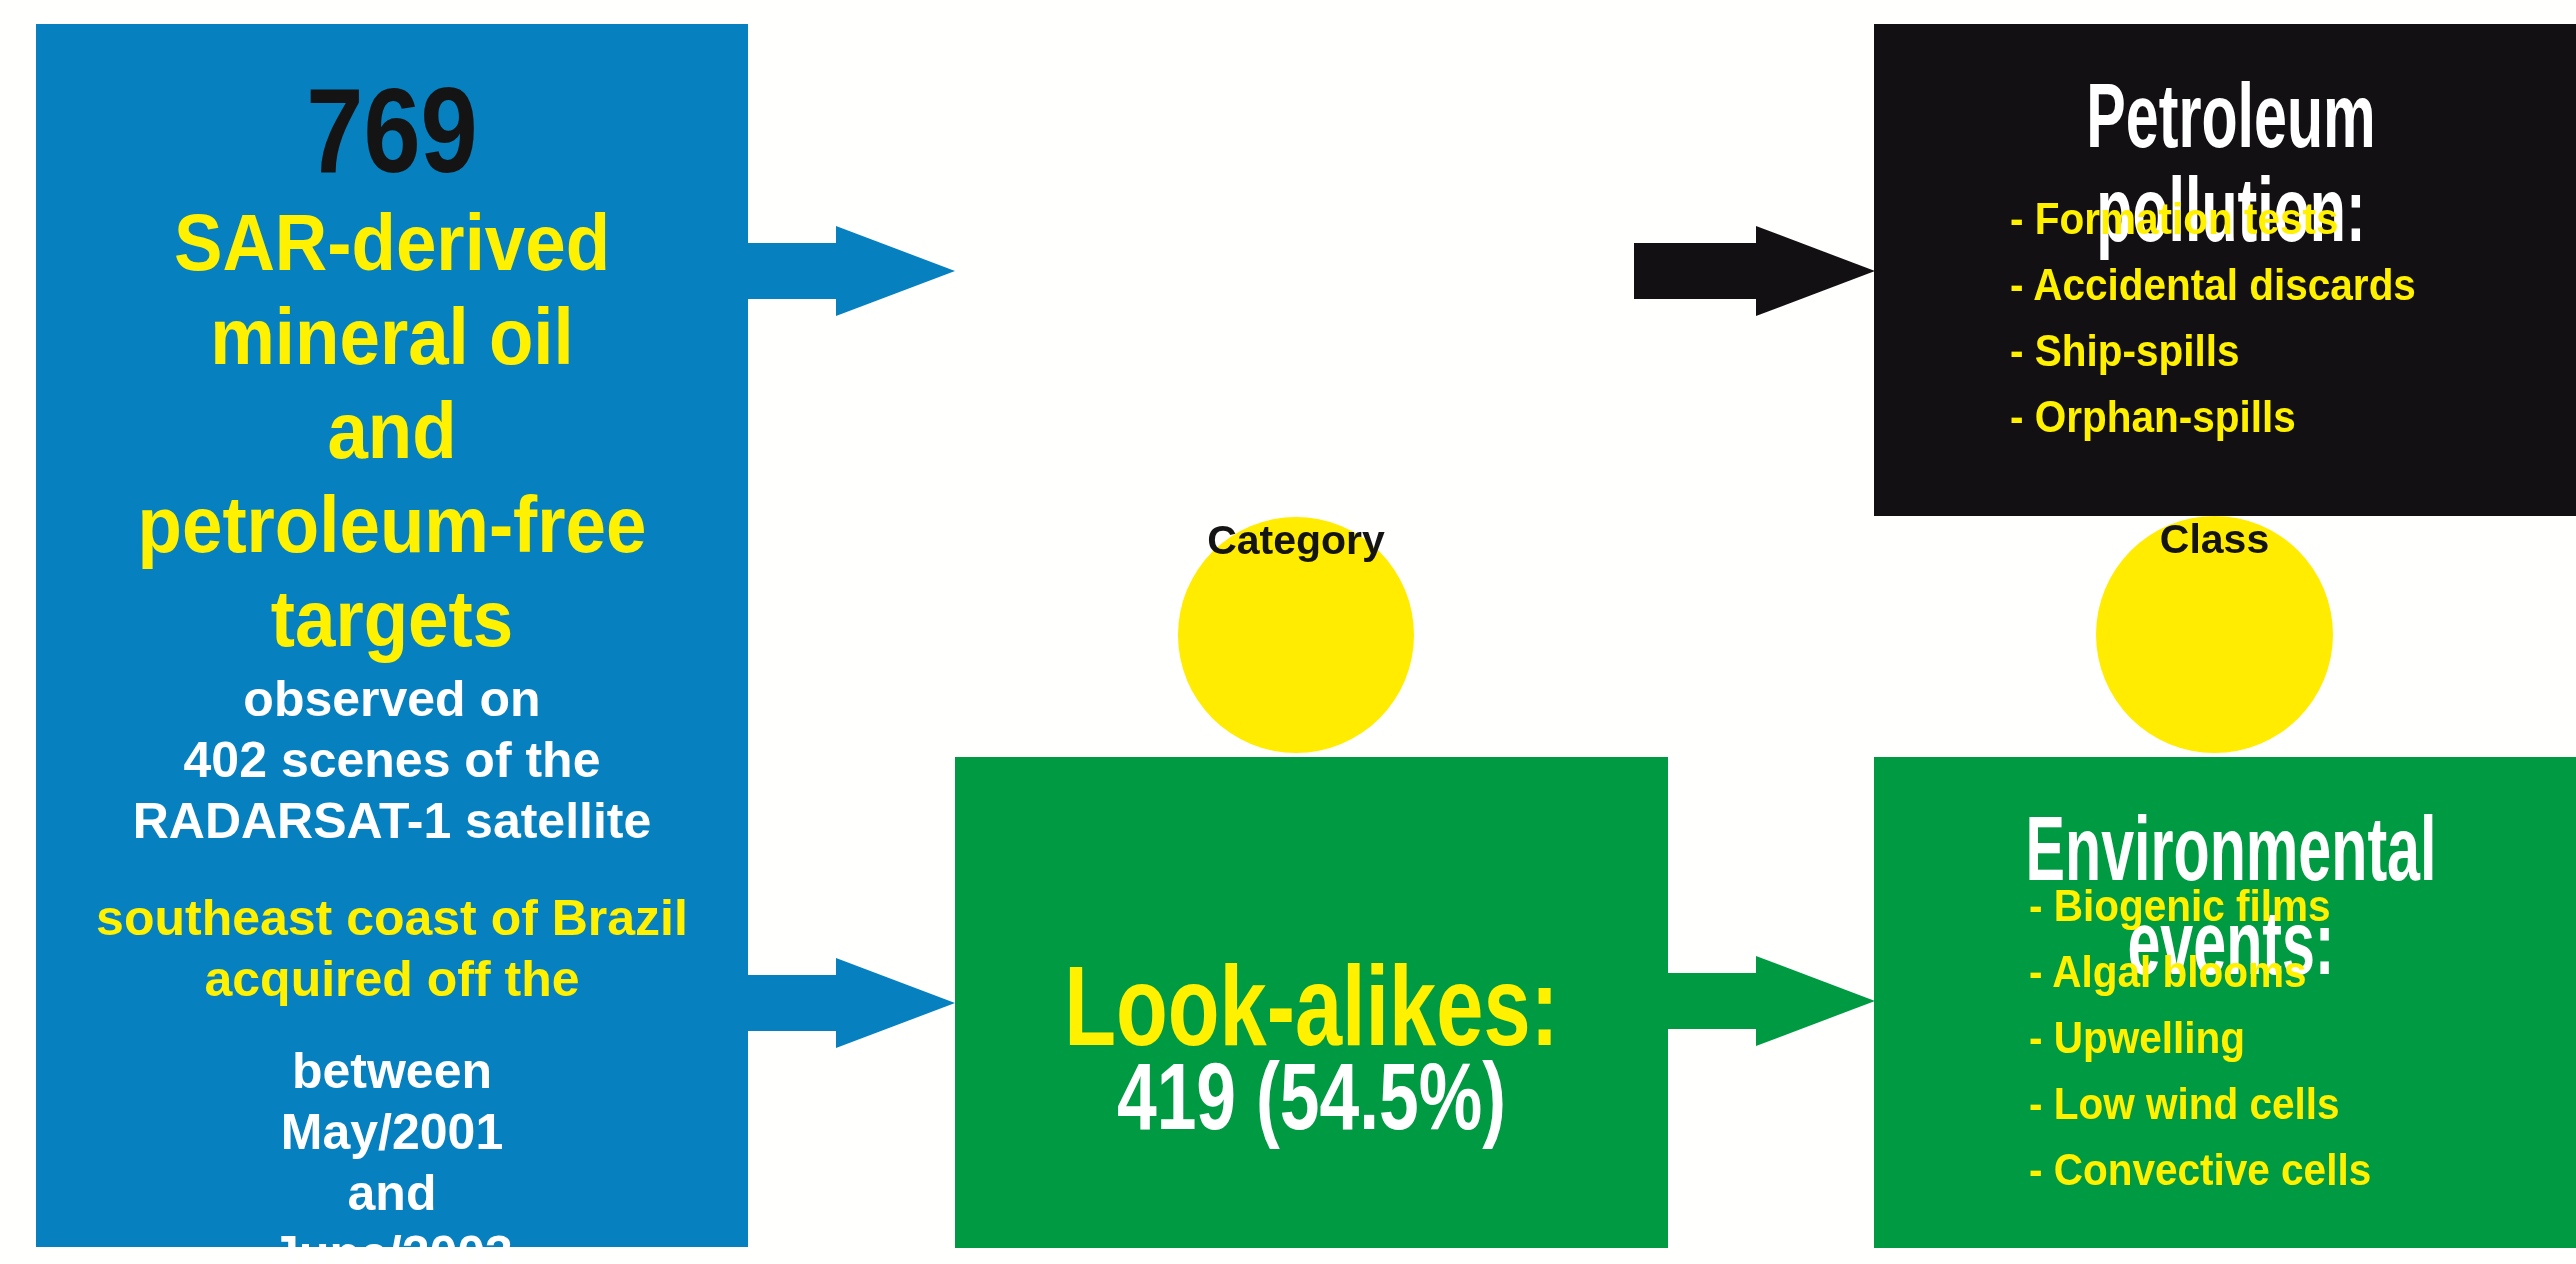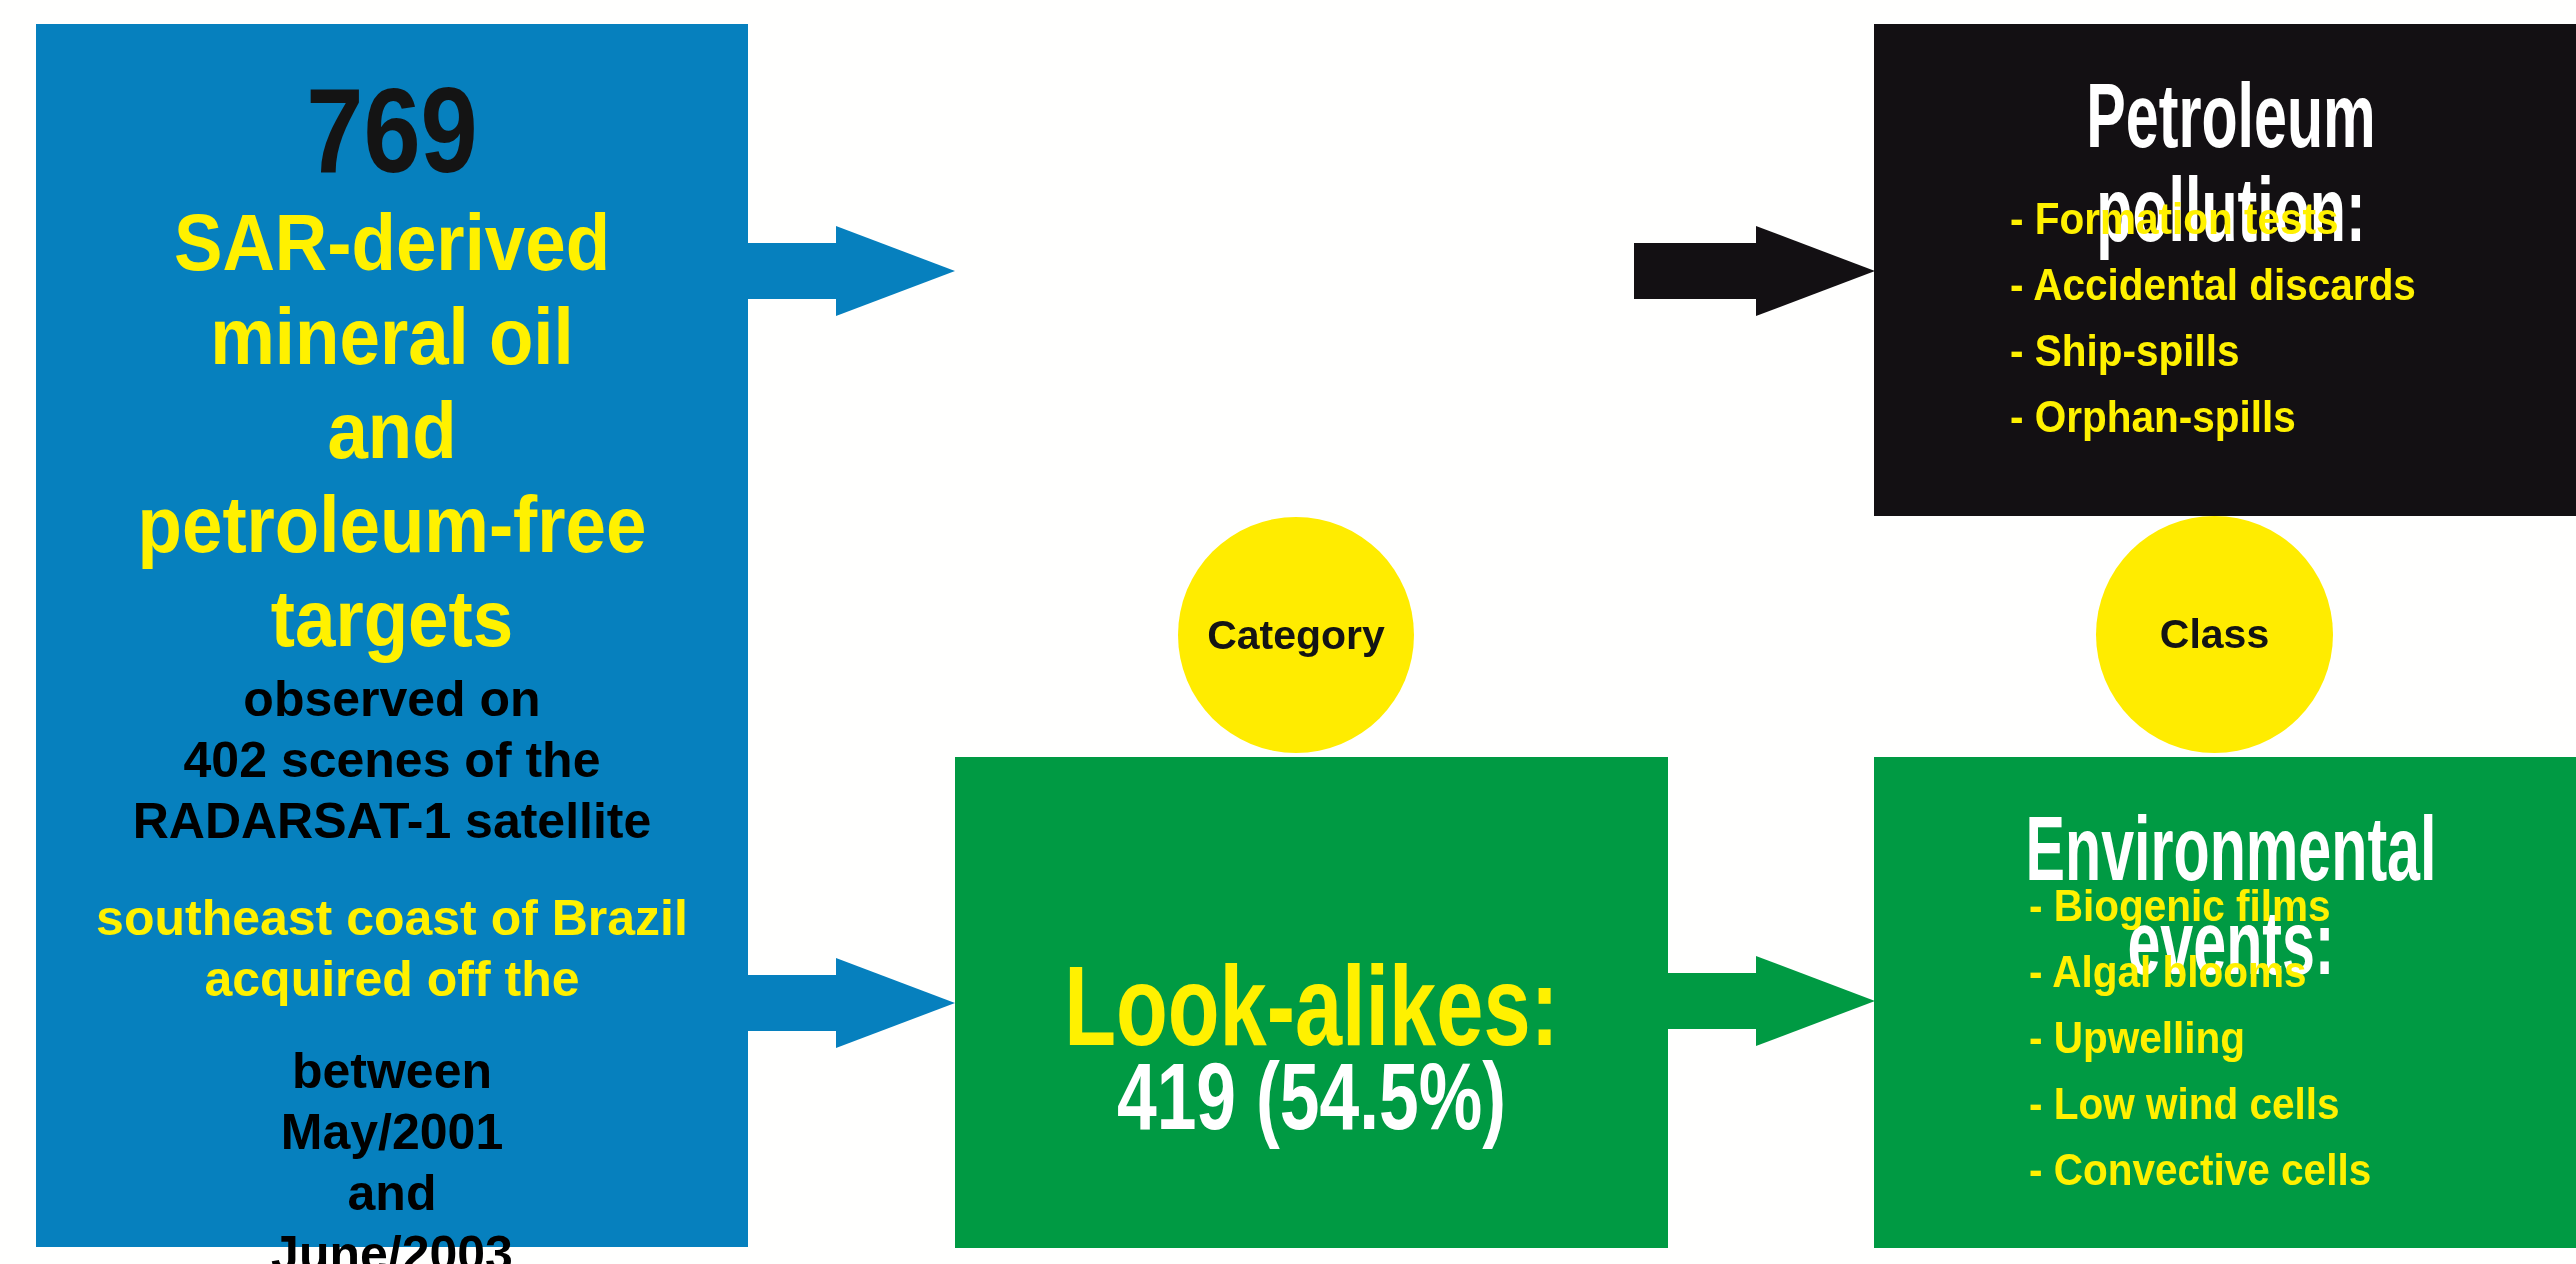--- a/index.html
+++ b/index.html
@@ -15,37 +15,37 @@
   .box-env  {left:1874px;top:757px; width:679px;height:491px; background:var(--green,#009a43);}
 
   .tblock{position:absolute;left:0;width:100%;text-align:center;}
 
   
   .count{top:42px;font-size:121px;line-height:128px;color:#141414;transform:scaleX(.85);}
   .btitle{top:172px;}
   .bt-line{font-size:79px;line-height:94px;color:var(--yellow,#fff100);transform:scaleX(.92);}
   .sm-line{font-size:50px;line-height:61px;}
   .obs{top:645px;}  .acq{top:864px;}  .per{top:1017px;}
-  .ink{color:#000000;} .yel{color:var(--yellow,#fff100);}
+  .ink{color:#ffffff;} .yel{color:var(--yellow,#fff100);}
 
   
   .mtitle{top:193px;font-size:113px;line-height:113px;color:var(--yellow,#fff100);transform:scaleX(.75);}
   .mvalue{top:291px;font-size:94px;line-height:97px;color:#ffffff;transform:scaleX(.76);}
 
   
   .rtitle{top:45px;font-size:91px;line-height:94px;color:#ffffff;transform:scaleX(.65);}
   .rlist{position:absolute;left:0;width:100%;text-align:left;}
   .box-petro .rlist{top:162px;padding-left:136px;}
   .box-env   .rlist{top:116px;padding-left:155px;}
   .ritem{font-size:45px;line-height:66px;color:var(--yellow,#fff100);
          transform:scaleX(.9);transform-origin:left center;}
 
   
   .circle{position:absolute;border-radius:50%;background:var(--circle,#ffec00);
-          display:flex;align-items:center;justify-content:center;}
+          display:flex;align-items:flex-start;justify-content:center;}
   .circle-category{left:1178px;top:517px;width:236px;height:236px;}
   .circle-class  {left:2096px;top:516px;width:237px;height:237px;}
   .circle-label{font-size:41px;color:#141414;}
 
   
   .arrow{position:absolute;display:flex;align-items:center;height:91px;}
   .shaft{width:122px;height:56px;}
   .head{width:0;height:0;border-top:45px solid transparent;border-bottom:45px solid transparent;}
   .arrow-1{left:714px; top:225px;}
   .arrow-2{left:1634px;top:225px;}

